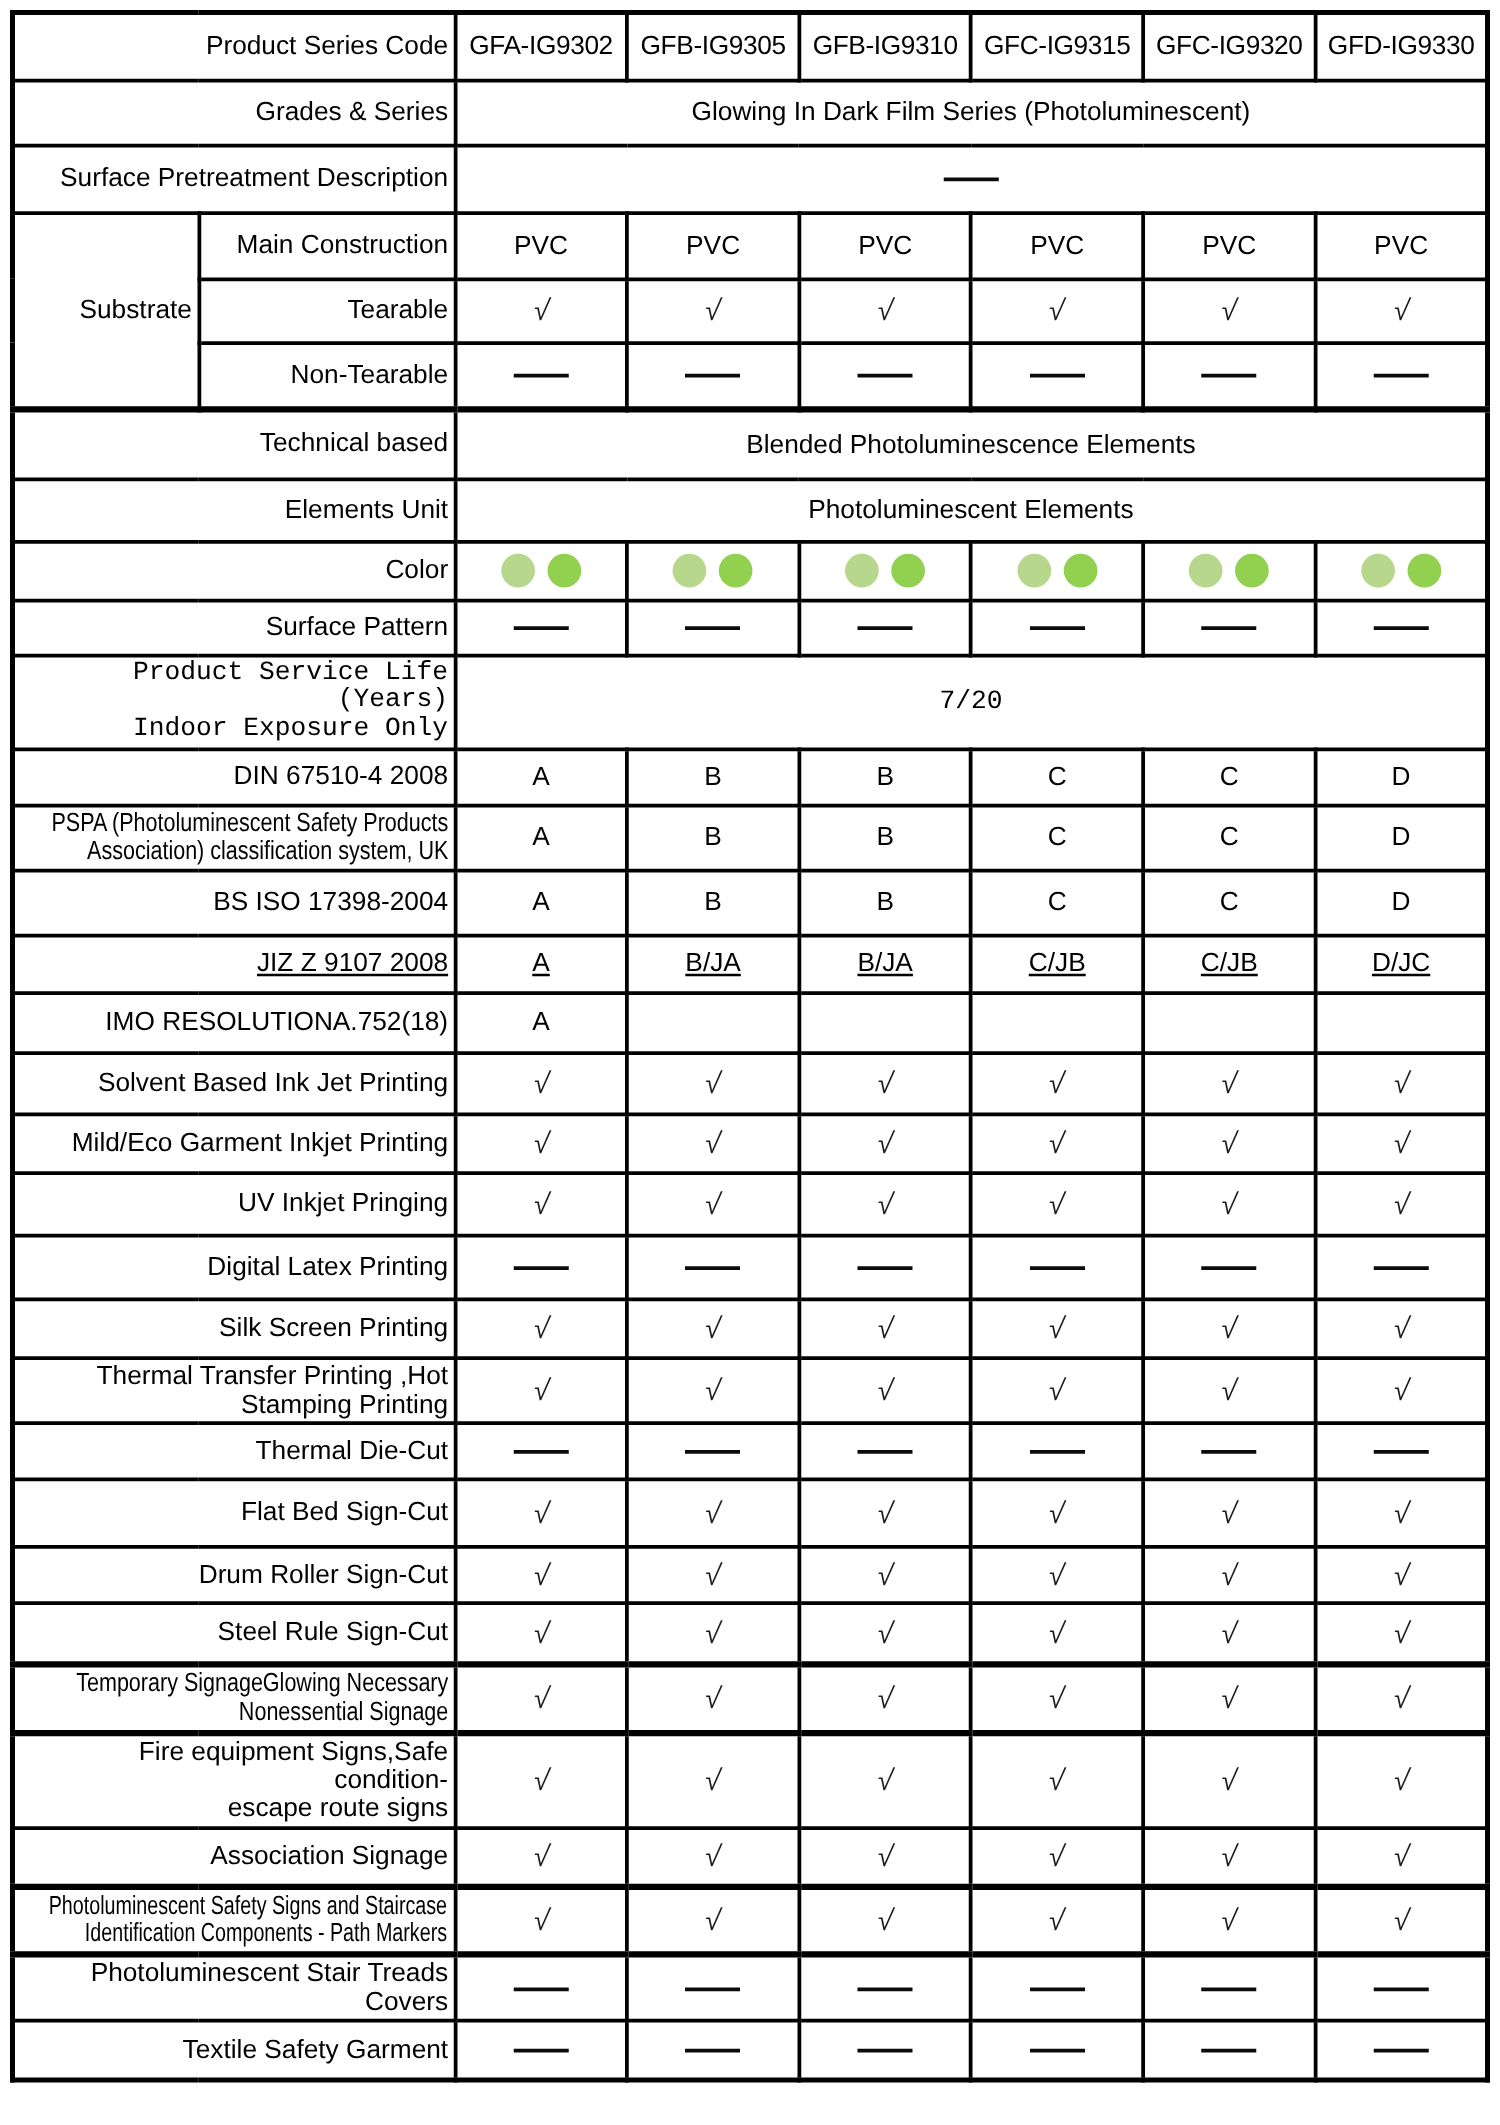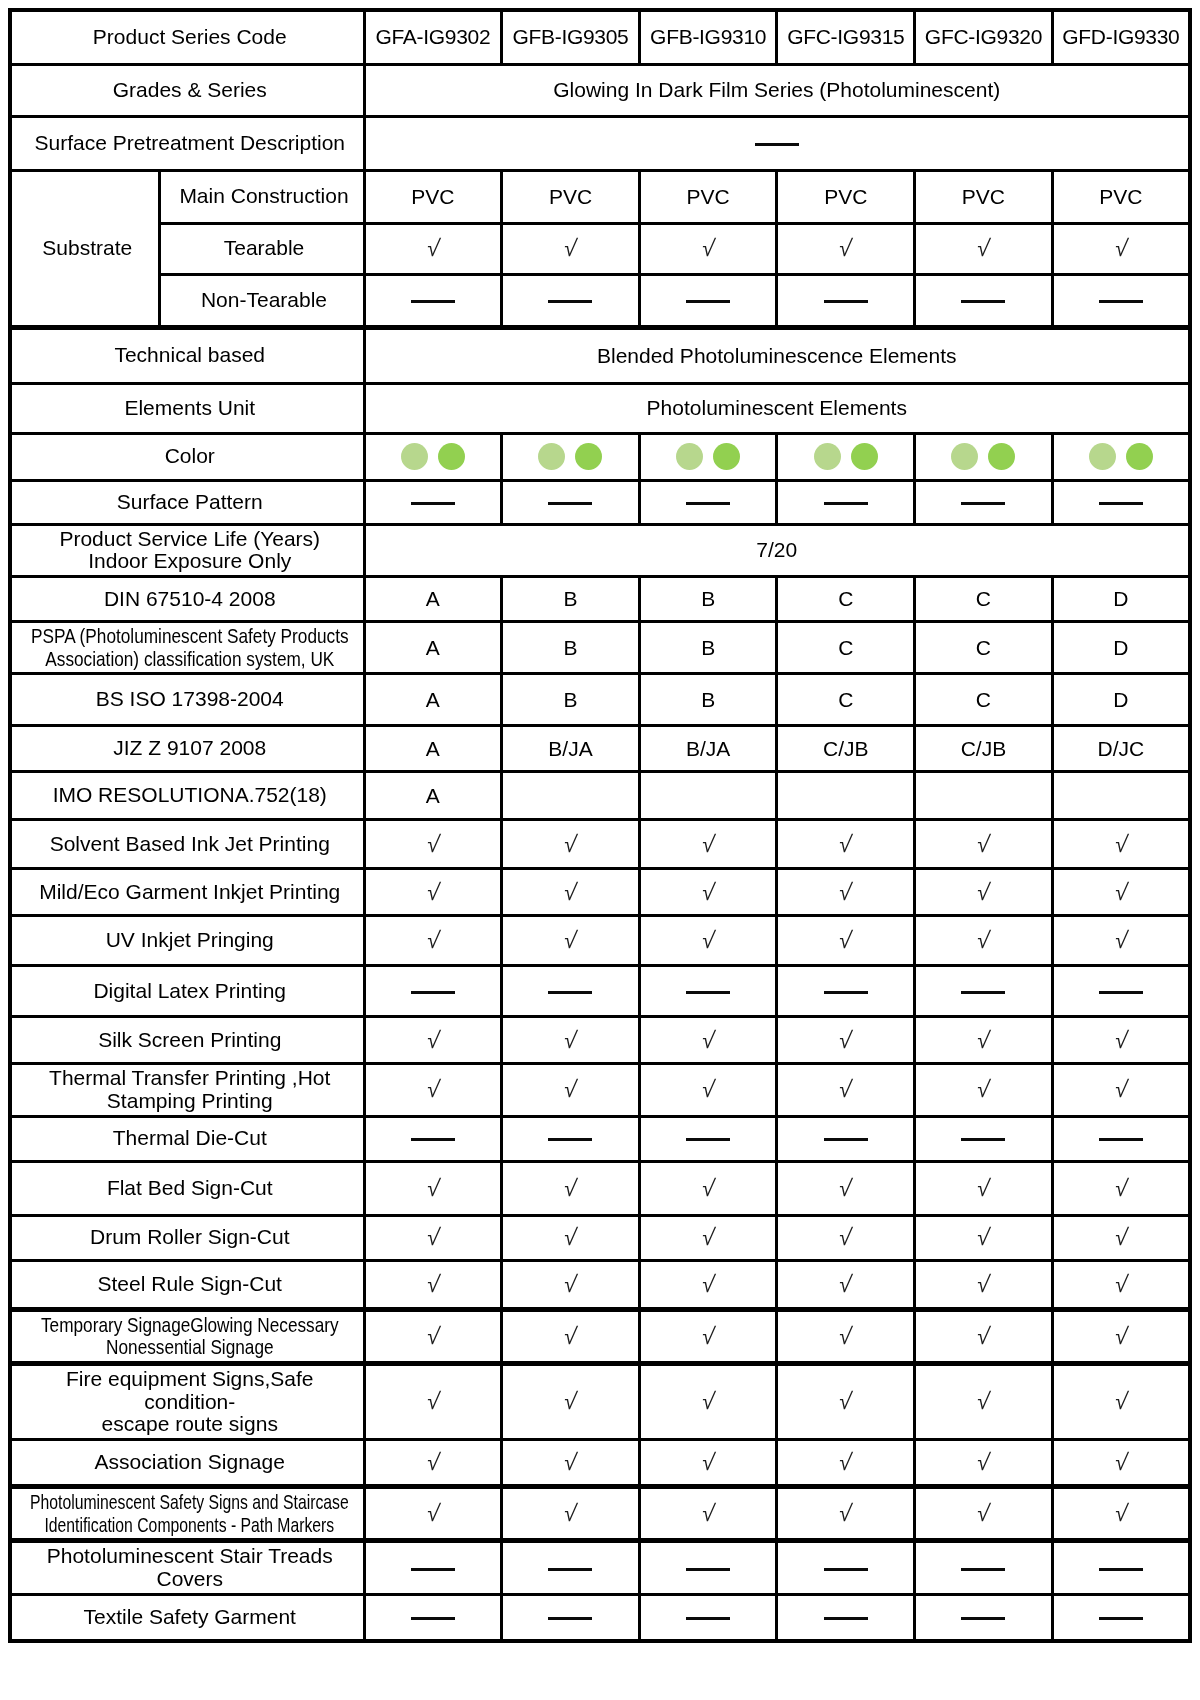--- a/index.html
+++ b/index.html
@@ -1,20 +1,20 @@
 <!DOCTYPE html>
 <html><head>
 <meta charset="utf-8">
 <style>
   html,body{margin:0;padding:0;background:#ffffff;}
   body{width:1200px;height:1700px;font-family:"Liberation Sans","DejaVu Sans",sans-serif;color:#000;}
   table{border-collapse:collapse;table-layout:fixed;width:1184px;margin:8px 0 0 8px;border:4px solid #000;}
   td{border:3px solid #000;font-size:21px;vertical-align:middle;overflow:hidden;}
   tr.thick td{border-top-width:5px;}
-  .lab{text-align:center;padding:2px 4px 2px 9px;white-space:pre-line;line-height:1.08;}
+  .lab{text-align:right;padding:2px 4px 2px 9px;white-space:pre-line;line-height:1.08;}
   .val{text-align:center;padding:0 2px;}
   .col-head{padding:0 1px;letter-spacing:-0.3px;}
   .check{display:inline-block;transform:skewX(-8deg);font-size:23px;color:#1c1c1c;}
   .dash{display:inline-block;width:44px;height:3px;background:#0b0b0b;vertical-align:middle;}
   .dot{display:inline-block;width:27px;height:27px;border-radius:50%;margin:0 5px;vertical-align:middle;}
   .narrow{display:inline-block;width:122%;transform:scaleX(0.82);transform-origin:0 50%;white-space:pre-line;line-height:1.08;}
   .xnarrow{display:inline-block;width:133%;transform:scaleX(0.75);transform-origin:0 50%;white-space:pre-line;line-height:1.08;}
 </style>
 </head>
 <body>
@@ -95,21 +95,21 @@
       </tr>
       <tr style="height: 44px;">
         <td class="lab" colspan="2">Surface Pattern</td>
         <td class="val"><span class="dash"></span></td>
         <td class="val"><span class="dash"></span></td>
         <td class="val"><span class="dash"></span></td>
         <td class="val"><span class="dash"></span></td>
         <td class="val"><span class="dash"></span></td>
         <td class="val"><span class="dash"></span></td>
       </tr>
-      <tr style="height: 50px;">
+      <tr style="height: 50px; font-family: Liberation Mono, monospace;">
         <td class="lab" colspan="2">Product Service Life (Years)
 Indoor Exposure Only</td>
         <td class="val" colspan="6">7/20</td>
       </tr>
       <tr style="height: 45px;">
         <td class="lab" colspan="2">DIN 67510-4 2008</td>
         <td class="val">A</td>
         <td class="val">B</td>
         <td class="val">B</td>
         <td class="val">C</td>
@@ -128,21 +128,21 @@
       </tr>
       <tr style="height: 52px;">
         <td class="lab" colspan="2">BS ISO 17398-2004</td>
         <td class="val">A</td>
         <td class="val">B</td>
         <td class="val">B</td>
         <td class="val">C</td>
         <td class="val">C</td>
         <td class="val">D</td>
       </tr>
-      <tr style="height: 46px;">
+      <tr style="height: 46px; text-decoration: underline;">
         <td class="lab" colspan="2">JIZ Z 9107 2008</td>
         <td class="val">A</td>
         <td class="val">B/JA</td>
         <td class="val">B/JA</td>
         <td class="val">C/JB</td>
         <td class="val">C/JB</td>
         <td class="val">D/JC</td>
       </tr>
       <tr style="height: 48px;">
         <td class="lab" colspan="2">IMO RESOLUTIONA.752(18)</td>

